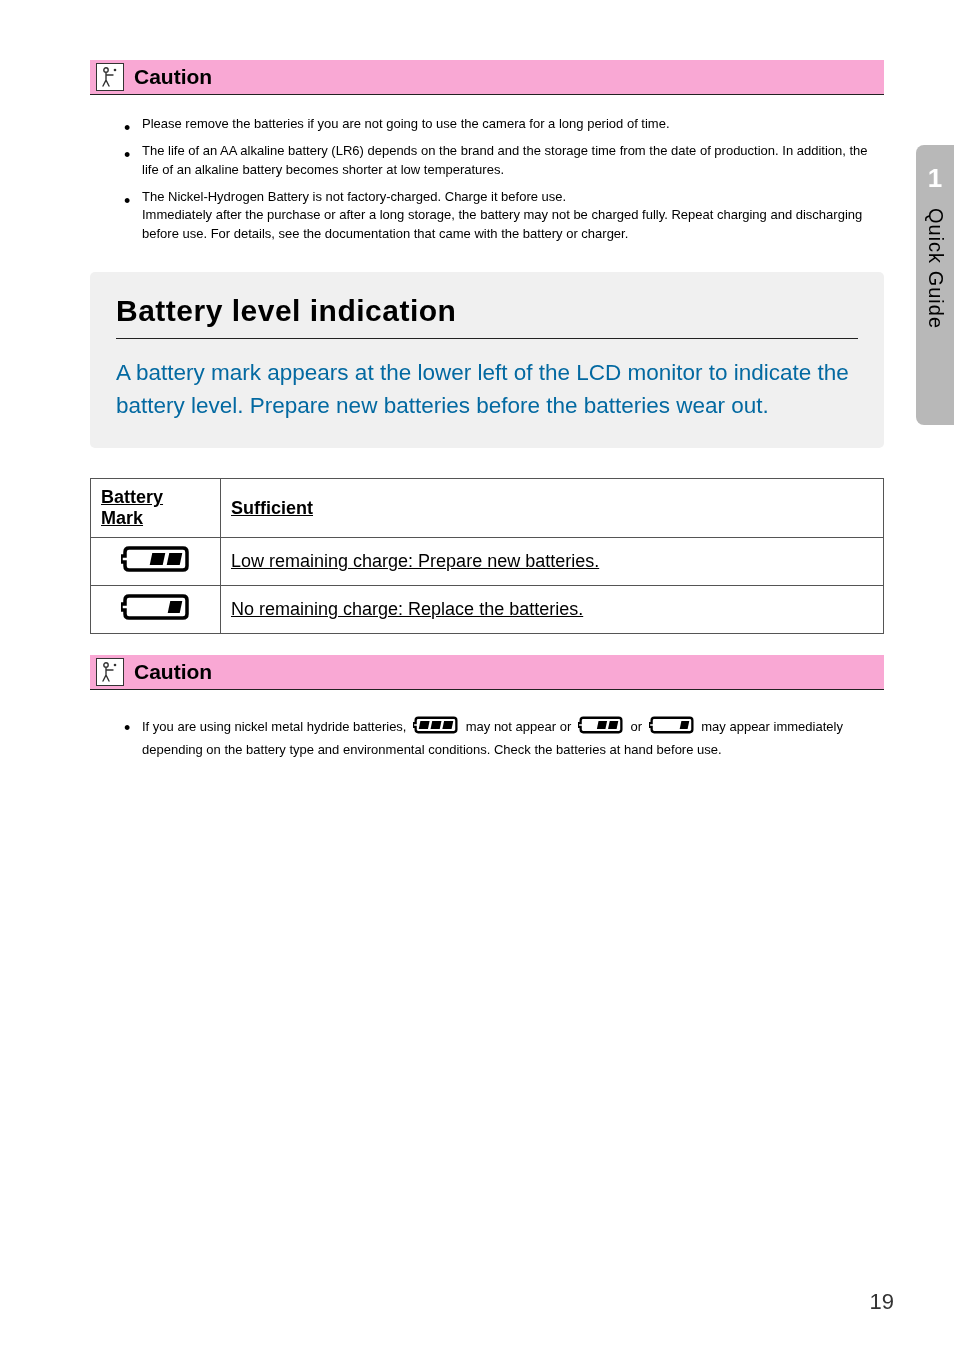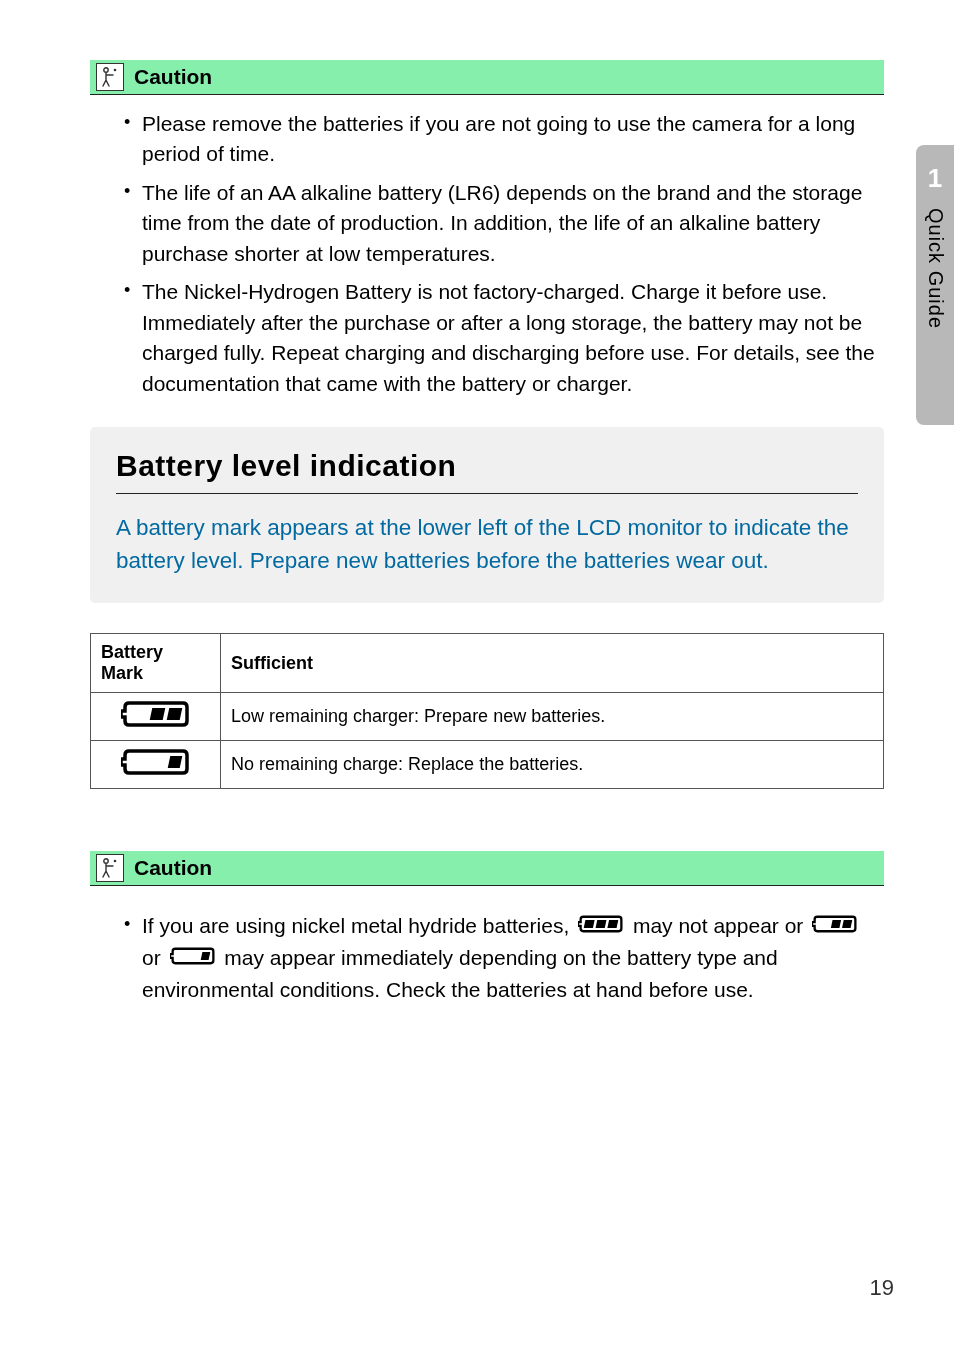--- a/index.html
+++ b/index.html
@@ -38,24 +38,24 @@
   }
   .side-tab-text {
     writing-mode: vertical-rl;
     color: #000;
     font-size: 20px;
     letter-spacing: 1px;
   }
   .caution-header {
     display: flex;
     align-items: center;
-    background: #86efac;
+    background: #f9a8d4;
     border-bottom: 1px solid #222;
     padding: 3px 5px 3px 6px;
-    margin-bottom: 14px;
+    margin-bottom: 20px;
   }
   .caution-icon-box {
     width: 28px;
     height: 28px;
     border: 1.5px solid #333;
     display: flex;
     align-items: center;
     justify-content: center;
     margin-right: 10px;
     background: #fff;
@@ -64,21 +64,21 @@
     font-weight: bold;
     font-size: 21px;
   }
   ul.caution-list {
     list-style: none;
     padding-left: 34px;
     margin-bottom: 28px;
   }
   ul.caution-list li {
     position: relative;
-    font-size: 21px;
+    font-size: 13px;
     line-height: 1.45;
     margin-bottom: 8px;
     padding-left: 18px;
   }
   ul.caution-list li::before {
     content: "•";
     position: absolute;
     left: 0;
     top: 0;
     font-size: 18px;
@@ -99,21 +99,22 @@
     letter-spacing: 0.5px;
   }
   .gray-box p {
     font-size: 22.5px;
     line-height: 1.45;
     color: #0369a1;
   }
   table.batt {
     width: 100%;
     border-collapse: collapse;
-    margin-bottom: 62px;
+    margin-bottom: 21px;
+    text-decoration: underline;
   }
   table.batt th, table.batt td {
     border: 1px solid #555;
     padding: 8px 10px;
     font-size: 18px;
     text-align: left;
     vertical-align: middle;
   }
   table.batt th {
     font-weight: bold;
@@ -124,21 +125,21 @@
     text-align: center;
     padding: 6px;
   }
   .inline-icon {
     display: inline-block;
     vertical-align: middle;
     margin: 0 3px;
   }
   .page-num {
     position: absolute;
-    bottom: 50px;
+    bottom: 36px;
     right: 60px;
     font-size: 22px;
     color: #333;
   }
   .with-inline-icons {
     line-height: 1.9;
     margin-top: 25px;
   }
 </style>
 </head>
@@ -157,21 +158,21 @@
         <circle cx="5" cy="3" r="2.2" fill="none" stroke="#333" stroke-width="1.4"></circle>
         <circle cx="14" cy="3" r="1.3" fill="#333"></circle>
         <path d="M5 6 L5 13 L2 19 M5 13 L8 19 M5 8 L12 8" fill="none" stroke="#333" stroke-width="1.4" stroke-linecap="round"></path>
       </svg>
     </span>
     <span class="caution-title">Caution</span>
   </div>
 
   <ul class="caution-list">
     <li>Please remove the batteries if you are not going to use the camera for a long period of time.</li>
-    <li>The life of an AA alkaline battery (LR6) depends on the brand and the storage time from the date of production. In addition, the life of an alkaline battery purchase shorter at low temperatures.</li>
+    <li>The life of an AA alkaline battery (LR6) depends on the brand and the storage time from the date of production. In addition, the life of an alkaline battery becomes shorter at low temperatures.</li>
     <li style="white-space: pre-line;">The Nickel-Hydrogen Battery is not factory-charged. Charge it before use.
 Immediately after the purchase or after a long storage, the battery may not be charged fully. Repeat charging and discharging before use. For details, see the documentation that came with the battery or charger.</li>
   </ul>
 
   <div class="gray-box">
     <h2>Battery level indication</h2>
     <p>A battery mark appears at the lower left of the LCD monitor to indicate the battery level. Prepare new batteries before the batteries wear out.</p>
   </div>
 
   <table class="batt">
@@ -181,21 +182,21 @@
       <th>Sufficient</th>
     </tr>
     <tr>
       <td class="mark-cell">
         <svg width="70" height="30" viewBox="0 0 70 30">
           <path d="M8 4 L62 4 Q66 4 66 8 L66 22 Q66 26 62 26 L8 26 Q4 26 4 22 L4 18 L0 18 L0 12 L4 12 L4 8 Q4 4 8 4 Z" fill="none" stroke="#000" stroke-width="3.5"></path>
           <rect x="30" y="9" width="13" height="12" fill="#000" transform="skewX(-12)" transform-origin="36 15"></rect>
           <rect x="47" y="9" width="13" height="12" fill="#000" transform="skewX(-12)" transform-origin="53 15"></rect>
         </svg>
       </td>
-      <td>Low remaining charger: Prepare new batteries.</td>
+      <td>Low remaining charge: Prepare new batteries.</td>
     </tr>
     <tr>
       <td class="mark-cell">
         <svg width="70" height="30" viewBox="0 0 70 30">
           <path d="M8 4 L62 4 Q66 4 66 8 L66 22 Q66 26 62 26 L8 26 Q4 26 4 22 L4 18 L0 18 L0 12 L4 12 L4 8 Q4 4 8 4 Z" fill="none" stroke="#000" stroke-width="3.5"></path>
           <rect x="48" y="9" width="12" height="12" fill="#000" transform="skewX(-12)" transform-origin="54 15"></rect>
         </svg>
       </td>
       <td>No remaining charge: Replace the batteries.</td>
     </tr>

